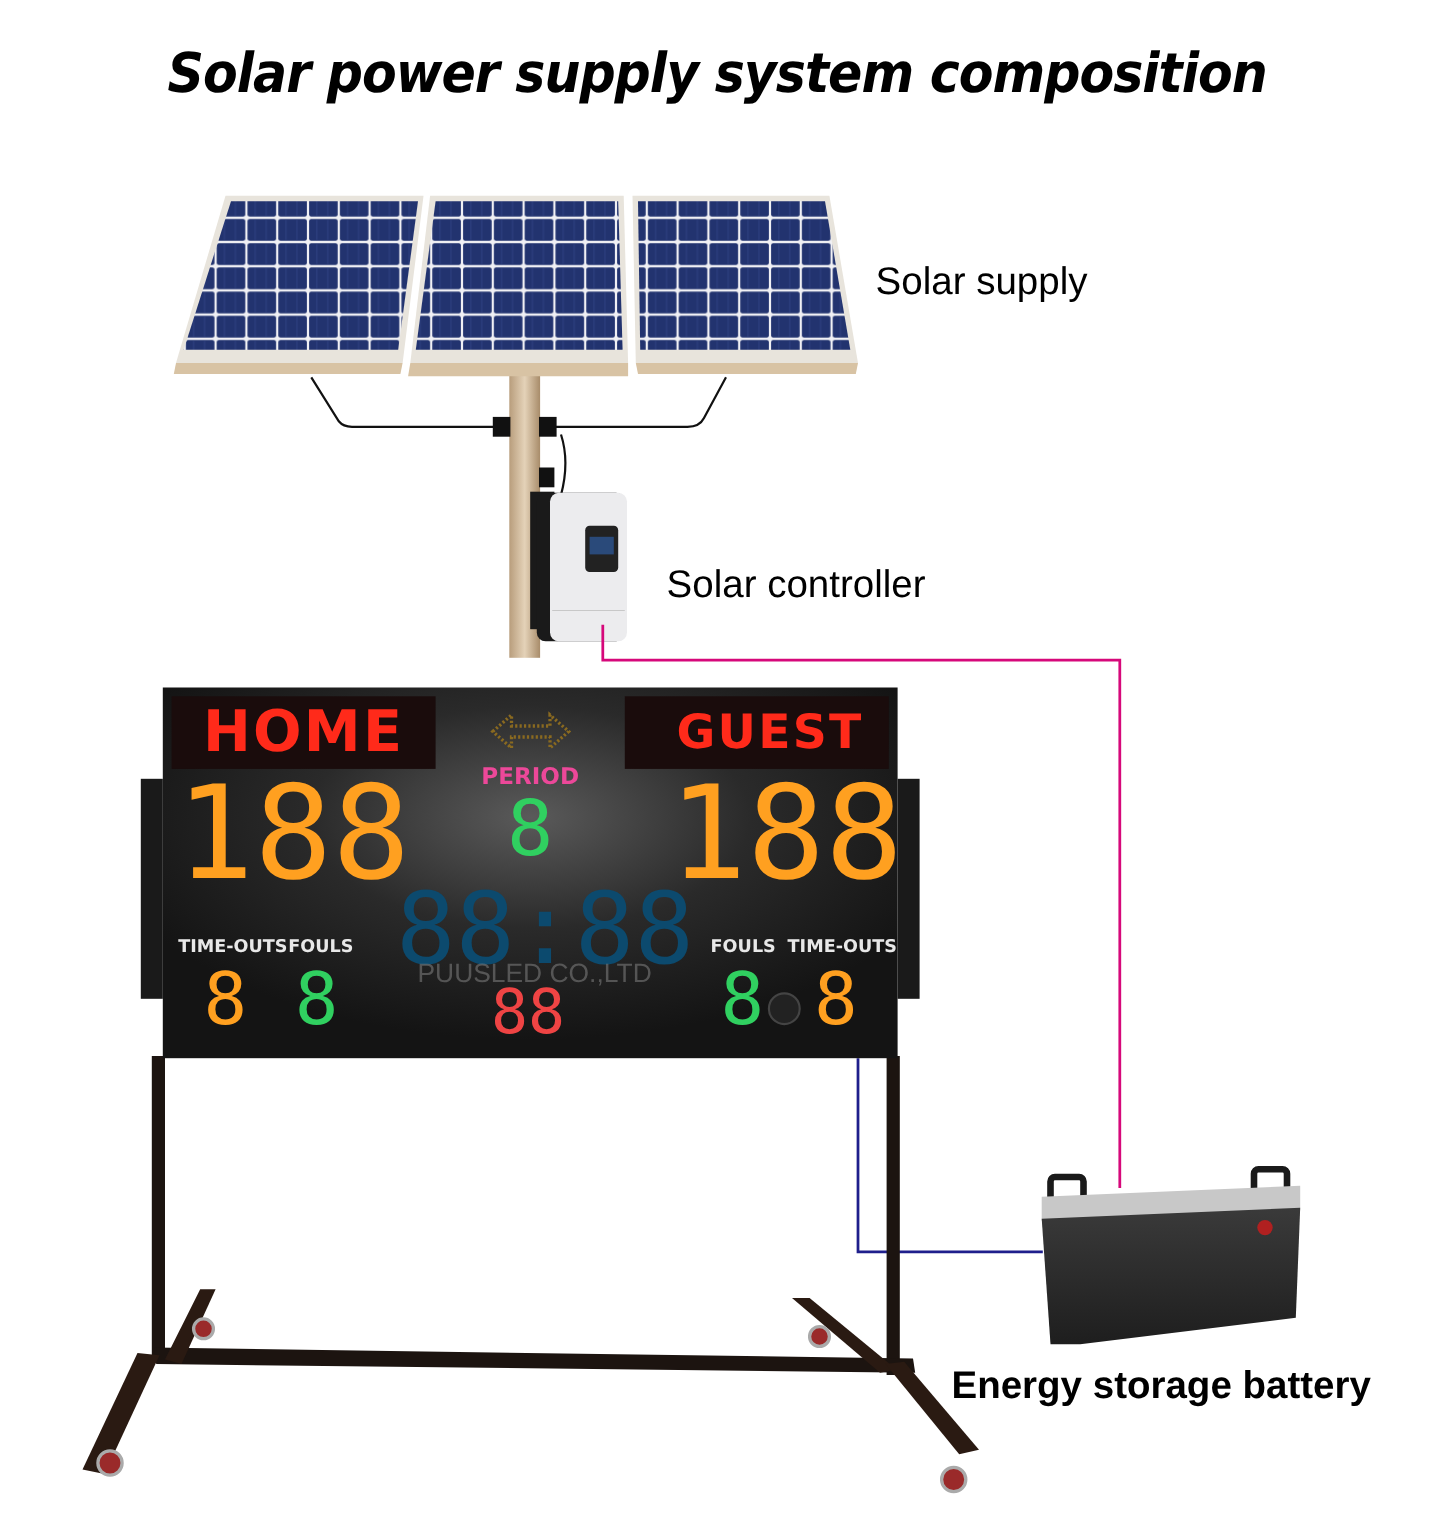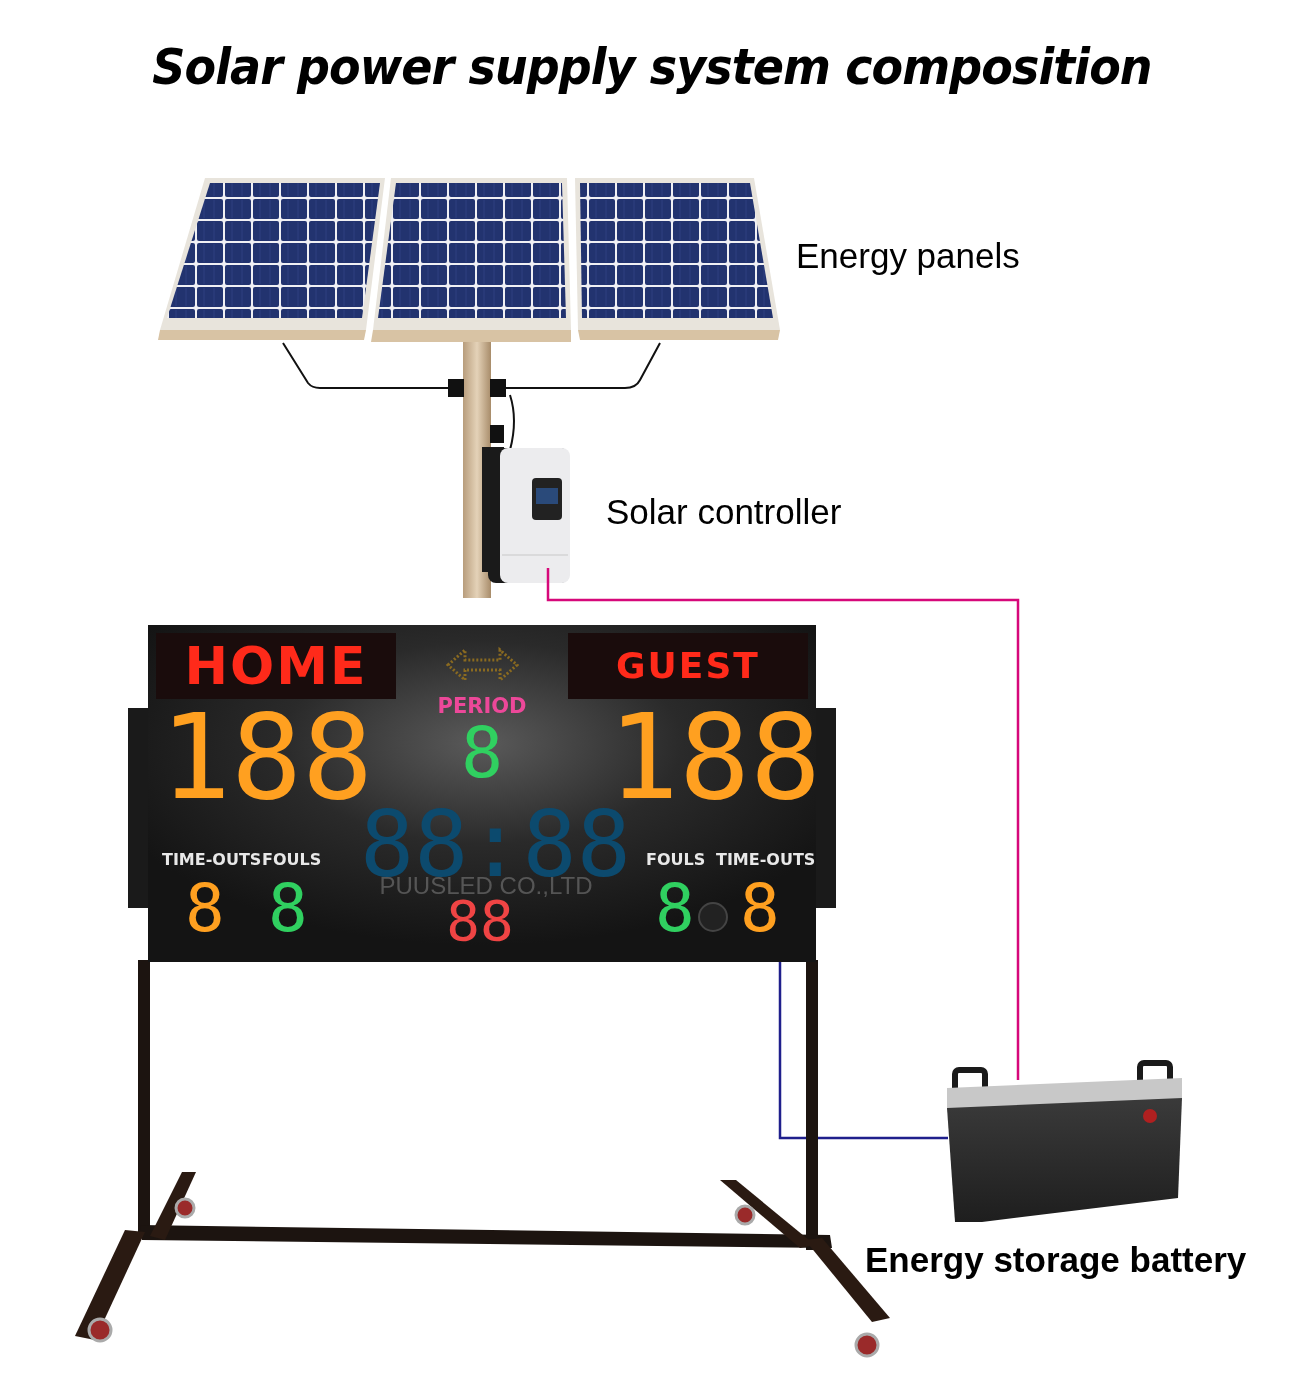--- a/index.html
+++ b/index.html
@@ -100,32 +100,32 @@
   <g>
     <rect x="955" y="1070" width="30" height="26" rx="4" fill="none" stroke="#1a1a1a" stroke-width="6"></rect>
     <rect x="1140" y="1063" width="30" height="30" rx="4" fill="none" stroke="#1a1a1a" stroke-width="6"></rect>
     <polygon points="947,1088 1182,1078 1182,1100 947,1110" fill="#c8c8c8"></polygon>
     <polygon points="947,1108 1182,1098 1178,1198 982,1222 955,1222" fill="url(#batt)"></polygon>
     <circle cx="1150" cy="1116" r="7" fill="#b02020"></circle>
   </g>
 </svg>
 
 <div class="sb-text" style="position:absolute;left:156px;top:633px;width:240px;height:66px;line-height:66px;text-align:center;font-size:52px;color:#ff2a1a;letter-spacing:2px;">HOME</div>
-<div class="sb-text" style="position:absolute;left:568px;top:633px;width:240px;height:66px;line-height:66px;text-align:center;font-size:36px;color:#ff2a1a;letter-spacing:2px;">GUEST</div>
+<div class="sb-text" style="position:absolute;left:580px;top:633px;width:240px;height:66px;line-height:66px;text-align:center;font-size:43px;color:#ff2a1a;letter-spacing:2px;">GUEST</div>
 <div class="sb-text" style="position:absolute;left:432px;top:694px;width:100px;text-align:center;font-size:21px;color:#ec4899;">PERIOD</div>
 <div style="position:absolute;left:452px;top:718px;width:60px;text-align:center;font-family:'DejaVu Sans Mono',monospace;font-size:70px;line-height:70px;color:#30d060;">8</div>
 <div style="position:absolute;left:160px;top:698px;width:200px;text-align:center;font-family:'DejaVu Sans Mono',monospace;font-size:118px;line-height:118px;color:#ffa020;">188</div>
 <div style="position:absolute;left:608px;top:698px;width:200px;text-align:center;font-family:'DejaVu Sans Mono',monospace;font-size:118px;line-height:118px;color:#ffa020;">188</div>
 <div style="position:absolute;left:360px;top:800px;width:245px;text-align:center;font-family:'DejaVu Sans Mono',monospace;font-size:90px;line-height:90px;color:#0c4a6e;">88:88</div>
 <div class="sb-text" style="position:absolute;left:162px;top:850px;font-size:16px;color:#e8e8e8;">TIME-OUTS</div>
 <div class="sb-text" style="position:absolute;left:262px;top:850px;font-size:16px;color:#e8e8e8;">FOULS</div>
 <div class="sb-text" style="position:absolute;left:646px;top:850px;font-size:16px;color:#e8e8e8;">FOULS</div>
 <div class="sb-text" style="position:absolute;left:716px;top:850px;font-size:16px;color:#e8e8e8;">TIME-OUTS</div>
 <div style="position:absolute;left:185px;top:876px;font-family:'DejaVu Sans Mono',monospace;font-size:66px;line-height:66px;color:#ffa020;">8</div>
 <div style="position:absolute;left:268px;top:876px;font-family:'DejaVu Sans Mono',monospace;font-size:66px;line-height:66px;color:#30d060;">8</div>
 <div style="position:absolute;left:655px;top:876px;font-family:'DejaVu Sans Mono',monospace;font-size:66px;line-height:66px;color:#30d060;">8</div>
 <div style="position:absolute;left:740px;top:876px;font-family:'DejaVu Sans Mono',monospace;font-size:66px;line-height:66px;color:#ffa020;">8</div>
 <div style="position:absolute;left:440px;top:893px;width:80px;text-align:center;font-family:'DejaVu Sans Mono',monospace;font-size:56px;line-height:56px;color:#ef4444;">88</div>
 <div style="position:absolute;left:318px;top:872px;width:336px;text-align:center;font-family:'Liberation Sans',sans-serif;font-size:24px;color:rgba(150,150,150,0.45);">PUUSLED CO.,LTD</div>
 
-<div class="label" style="left:796px;top:236px;">Energy panels</div>
-<div class="label" style="left:606px;top:492px;">Solar controller</div>
+<div class="label" style="left:796px;top:236px;">Solar supply</div>
+<div class="label" style="left:606px;top:512px;">Solar controller</div>
 <div class="label" style="left:865px;top:1240px;font-weight:bold;">Energy storage battery</div>
 
 </body></html>

